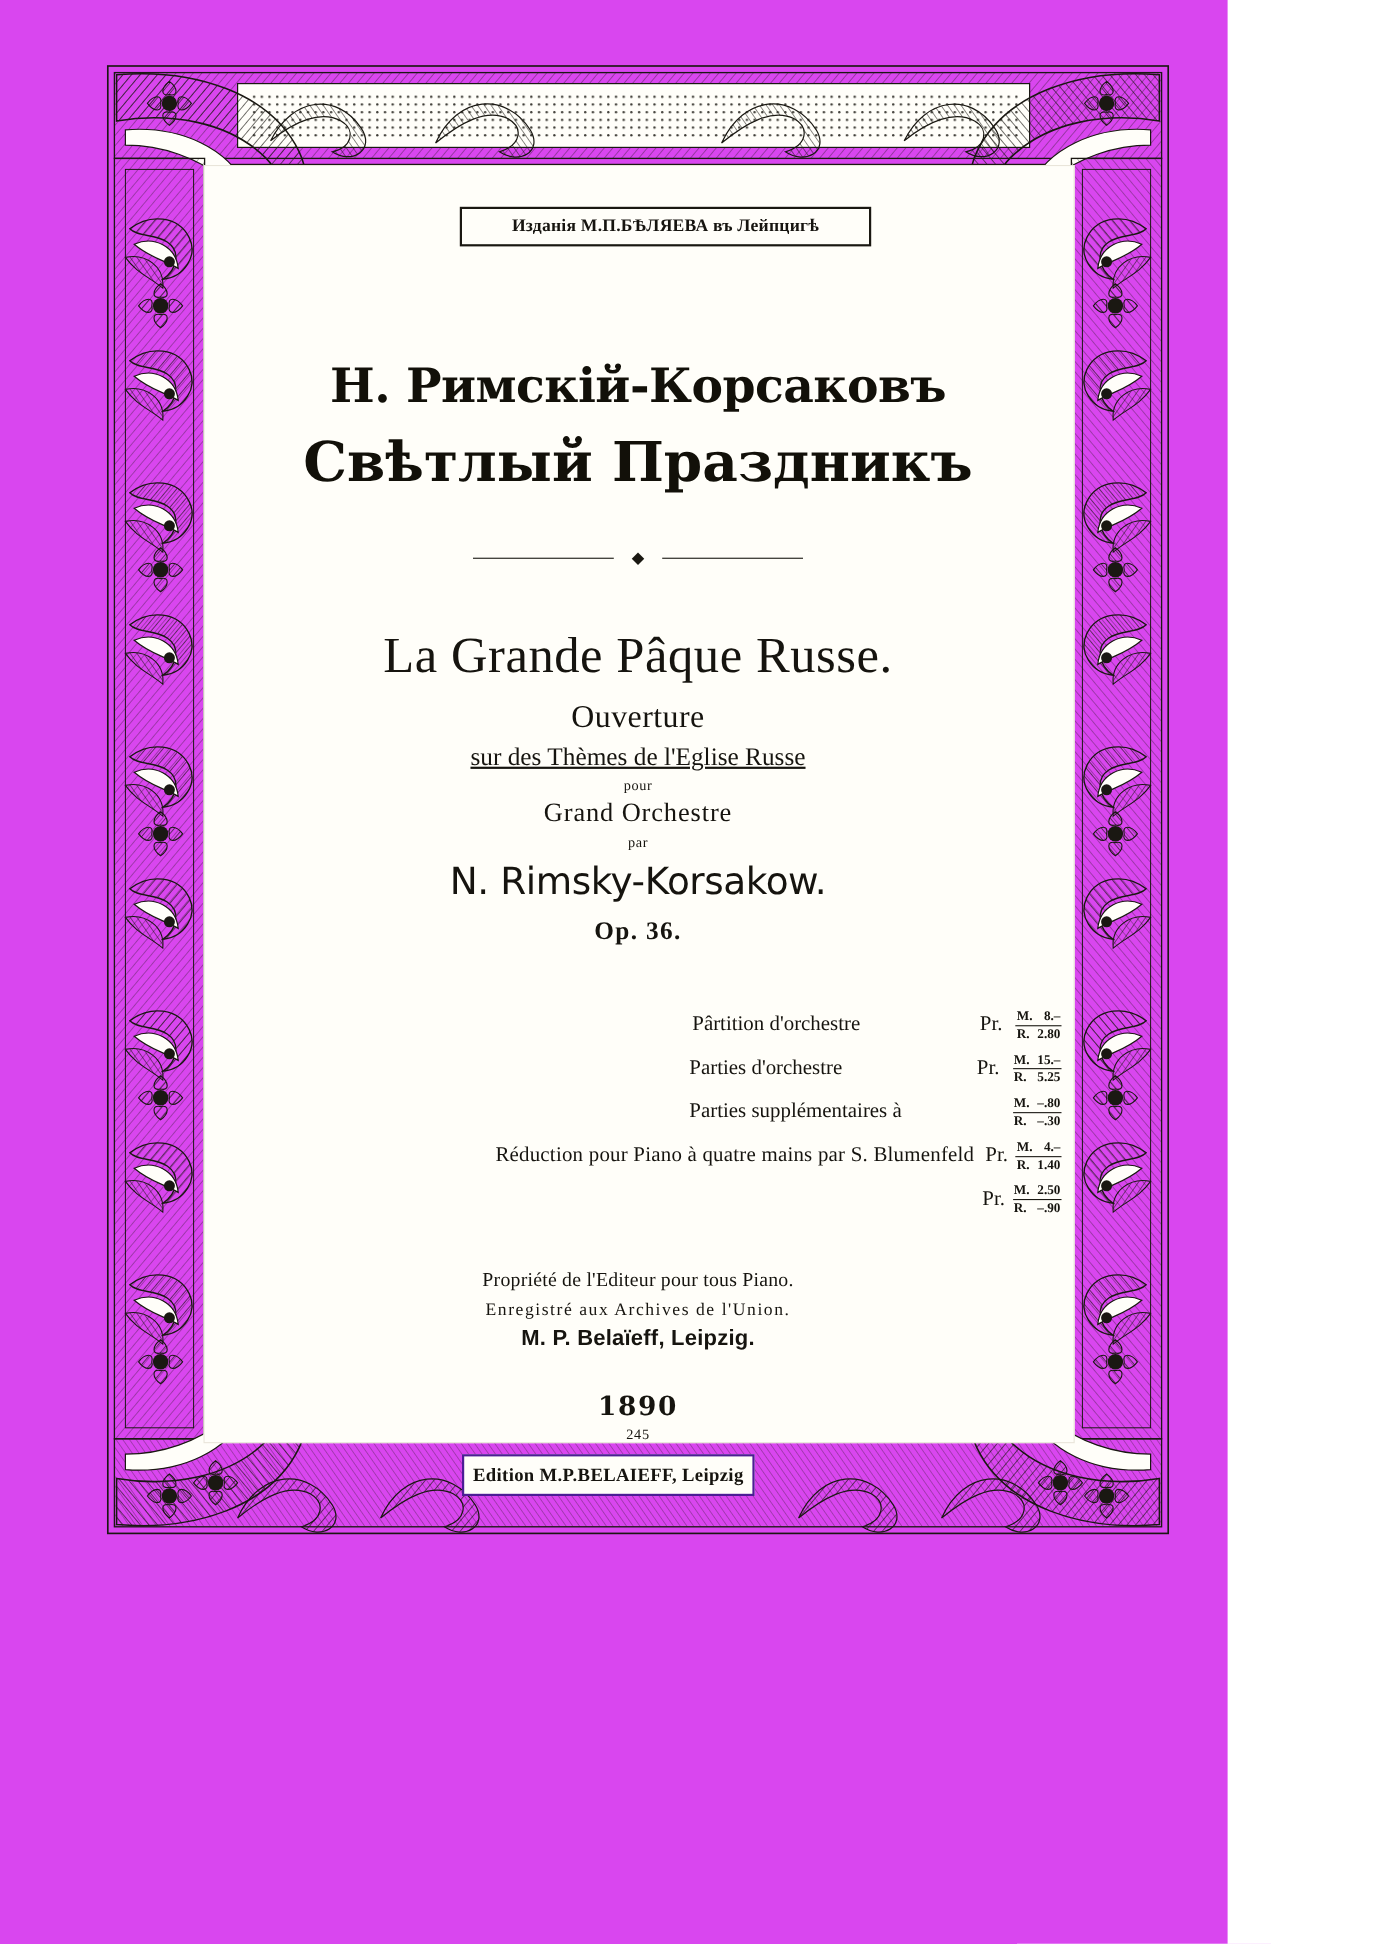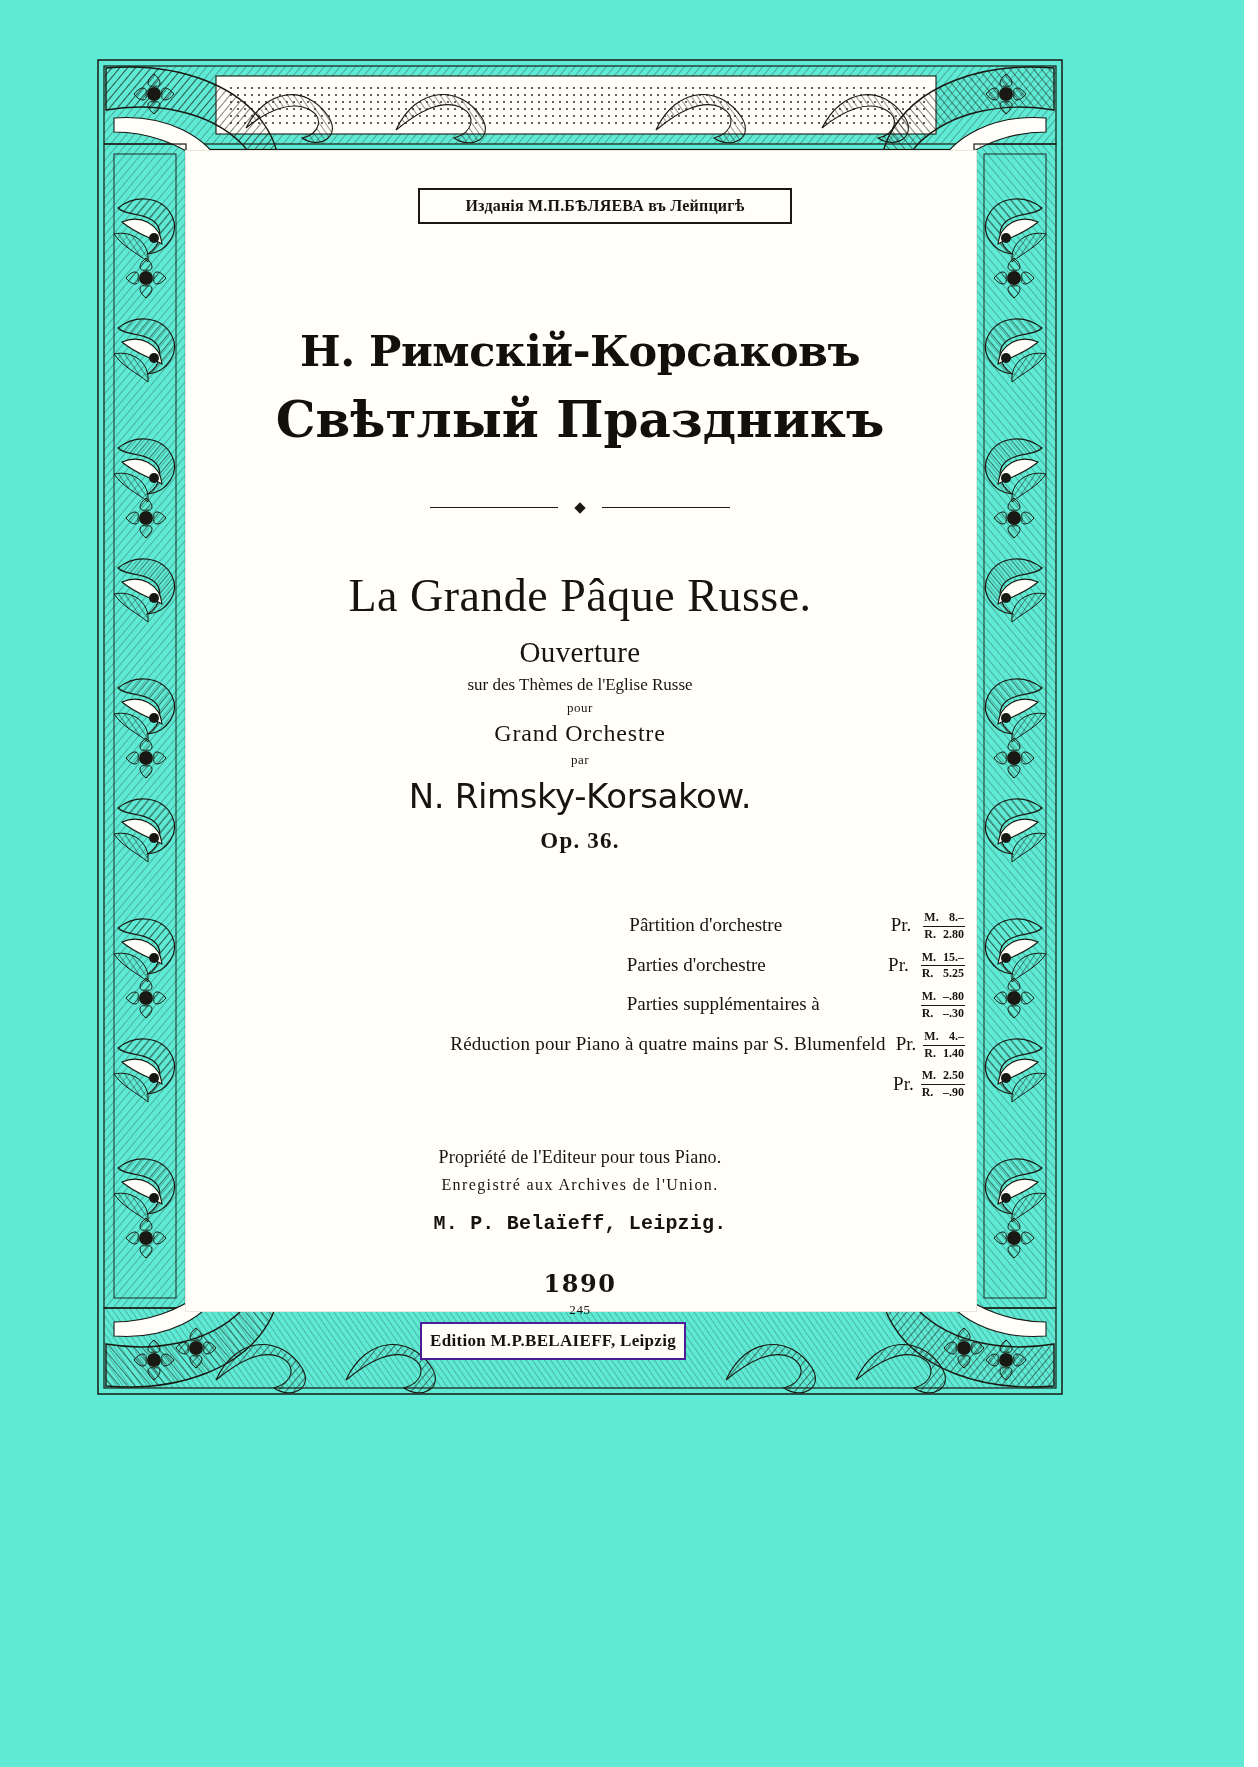--- a/index.html
+++ b/index.html
@@ -10,23 +10,23 @@
   body {
     width: 1258px;
     height: 1767px;
     font-family: "Liberation Serif", serif;
     color: #16140f;
     overflow: hidden;
   }
 
   .page {
     position: relative;
-    width: 1244px;
+    width: 1116px;
     height: 1767px;
-    background: #5eead4;
+    background: #d946ef;
   }
 
   
   .ornament-frame {
     position: absolute;
     left: 96px;
     top: 58px;
     width: 968px;
     height: 1338px;
     pointer-events: none;
@@ -150,21 +150,22 @@
   }
   .subtitle-1 {
     margin-top: 14px;
     font-family: "Liberation Serif", serif;
     font-size: 29px;
     letter-spacing: 0.4px;
   }
   .subtitle-2 {
     margin-top: 6px;
     font-family: "Liberation Serif", serif;
-    font-size: 17px;
+    font-size: 23px;
+    text-decoration: underline;
   }
   .small-word {
     margin-top: 5px;
     font-family: "Liberation Serif", serif;
     font-size: 13px;
     letter-spacing: 0.5px;
   }
   .subtitle-3 {
     margin-top: 4px;
     font-family: "Liberation Serif", serif;
@@ -254,22 +255,22 @@
     font-size: 18px;
     letter-spacing: 0.2px;
   }
   .enreg {
     margin-top: 8px;
     font-family: "Liberation Serif", serif;
     font-size: 16px;
     letter-spacing: 1.4px;
   }
   .imprint {
-    margin-top: 18px;
-    font-family: Liberation Mono, monospace;
+    margin-top: 6px;
+    font-family: Liberation Sans, sans-serif;
     font-weight: bold;
     font-size: 20px;
     letter-spacing: 0.2px;
   }
   .year {
     margin-top: 34px;
     font-family: "DejaVu Serif", serif;
     font-weight: bold;
     font-size: 24px;
     letter-spacing: 1.5px;

